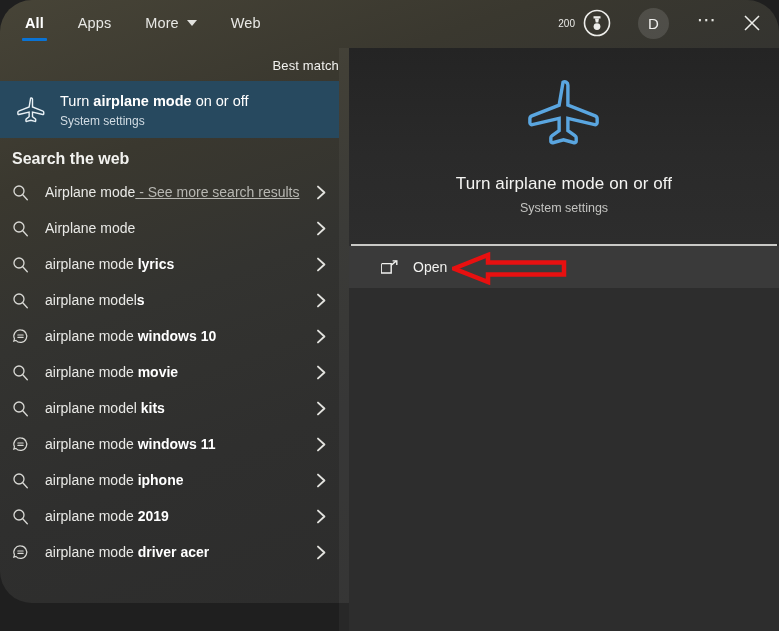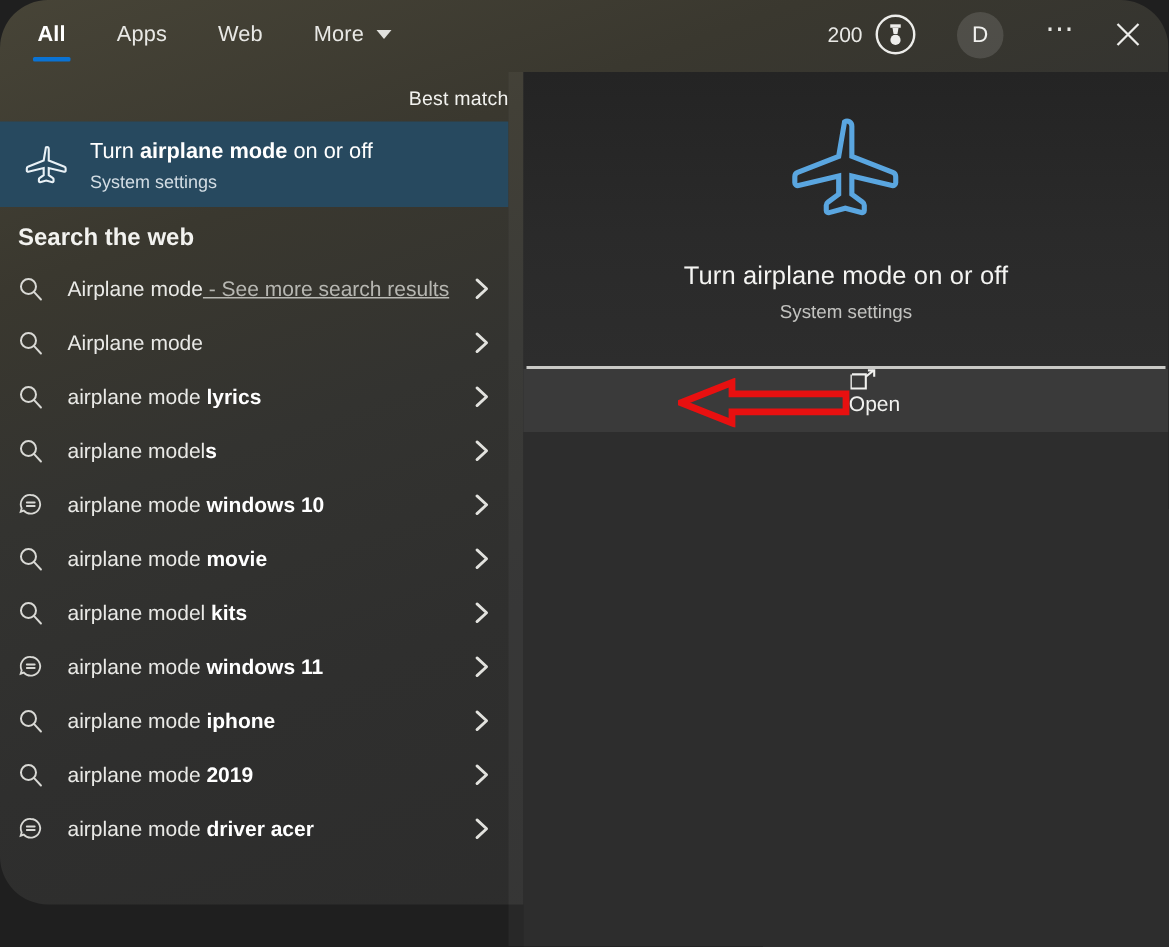--- a/index.html
+++ b/index.html
@@ -45,21 +45,21 @@
     border-right: 5px solid transparent;
     border-top: 6px solid #e2e2de;
   }
 
   .topright {
     position: absolute; right: 0; top: 0;
     height: 46px; display: flex; align-items: center;
     padding-right: 4px;
   }
   .points-num {
-    font-size: 14px; color: #e9e9e6; margin-right: 7px;
+    font-size: 10px; color: #e9e9e6; margin-right: 7px;
   }
   .medal { width: 30px; height: 30px; display:block; }
   .avatar {
     width: 31px; height: 31px; border-radius: 50%;
     background: rgba(255,255,255,0.12);
     margin-left: 26px;
     display: flex; align-items: center; justify-content: center;
     font-size: 15px; color: #f0f0ee;
   }
   .dots {
@@ -145,21 +145,20 @@
   .preview-divider {
     height: 2px; background: #c9c9c6;
     margin: 0 2px;
   }
   .open-row {
     height: 42px; background: #3a3a3a;
     display: flex; align-items: center;
     padding-left: 32px;
     cursor: default;
     position: relative;
-    flex-direction: column;
   }
   .open-icon { width: 26px; display: flex; align-items: center; }
   .open-label { font-size: 14px; color: #f1f1ef; padding-left: 6px; }
   .preview-body { background: #2d2d2d; height: 343px; }
 
   
   .annot-arrow {
     position: absolute;
     left: 452px; top: 252px;
     width: 115px; height: 33px;
@@ -173,25 +172,25 @@
 
   <div class="topbar">
     <div class="tabs">
       <div class="tab active">
         <span>All</span>
       </div>
       <div class="tab">
         <span>Apps</span>
       </div>
       <div class="tab">
-        <span>Web</span>
-      </div>
-      <div class="tab">
         <span>More</span>
         <span class="caret"></span>
+      </div>
+      <div class="tab">
+        <span>Web</span>
       </div>
     </div>
 
     <div class="topright">
       <span class="points-num">200</span>
       <span>
         <svg class="medal" viewBox="0 0 30 30">
           <circle cx="15" cy="15" r="12.5" fill="none" stroke="#ededea" stroke-width="1.6"></circle>
           <path d="M11.5 8.2 h7 v2.3 h-7 z" fill="#ededea"></path>
           <path d="M13 10.6 h4 l-0.7 4.0 h-2.6 z" fill="#ededea"></path>

